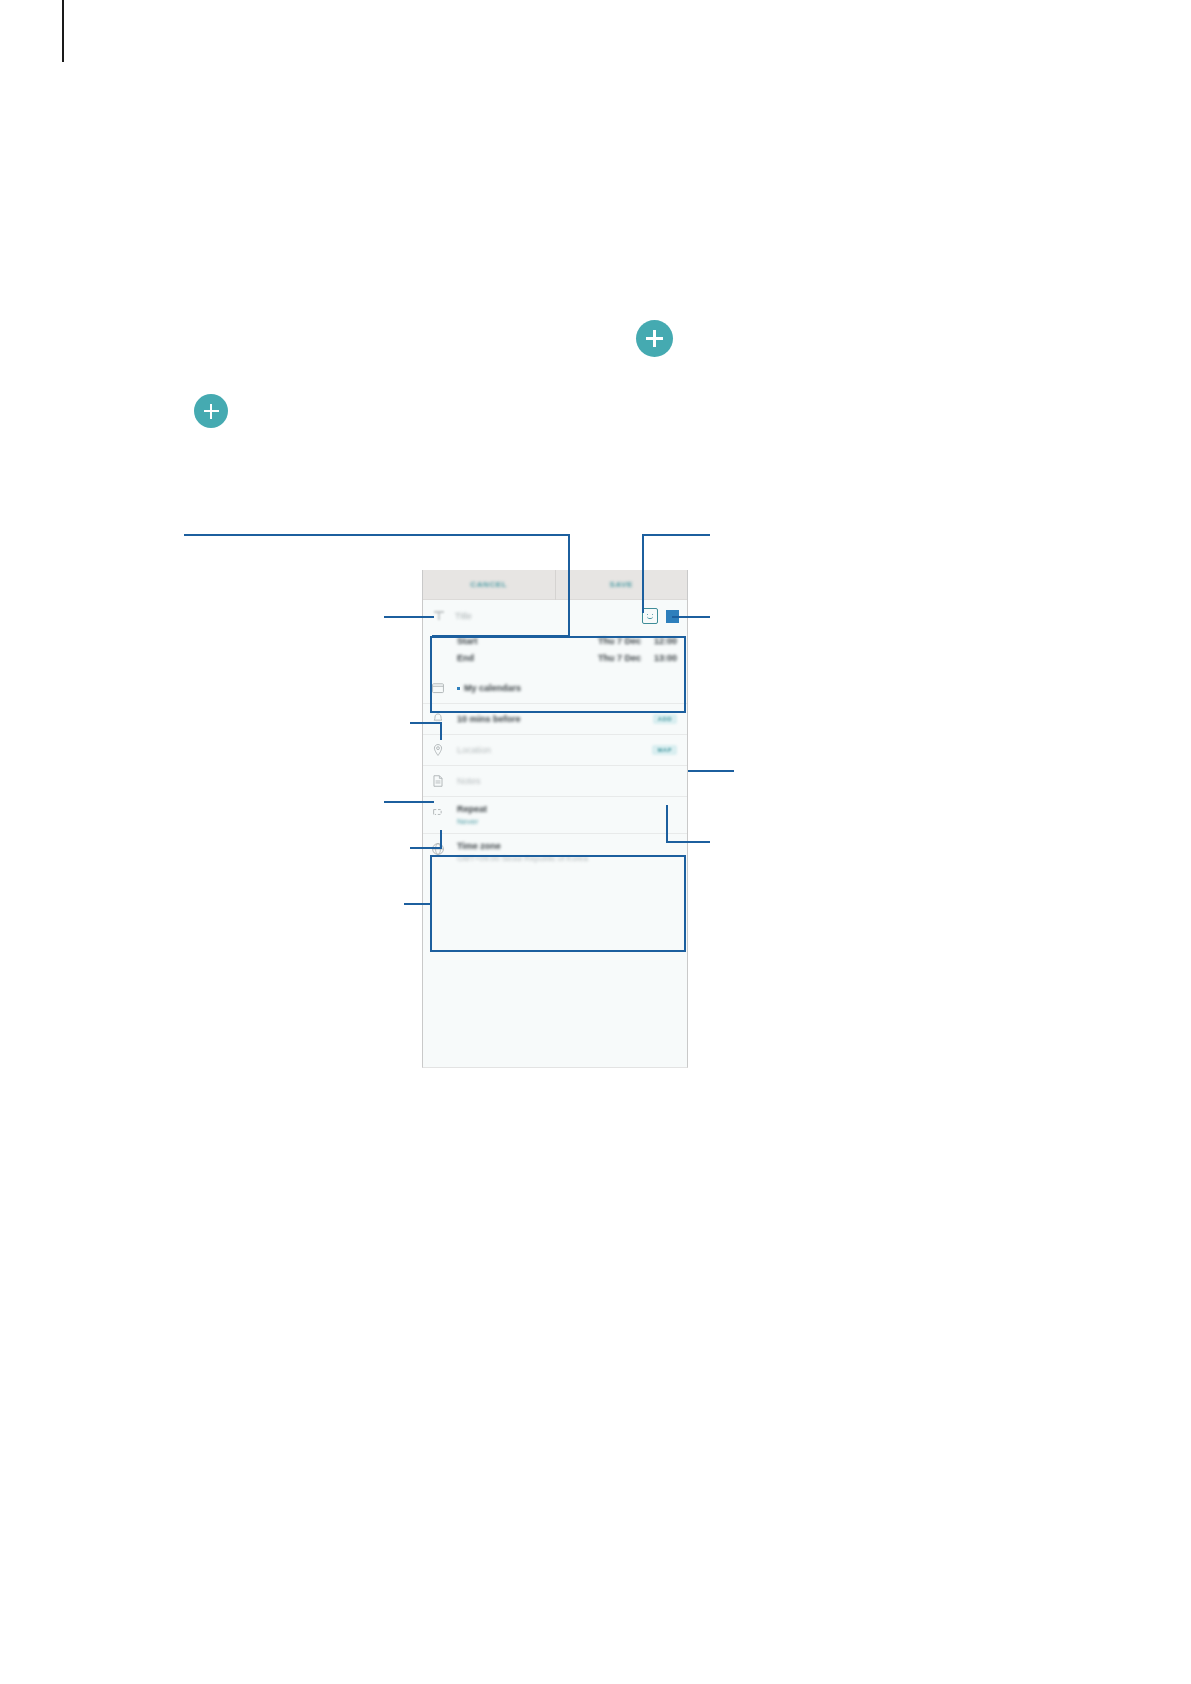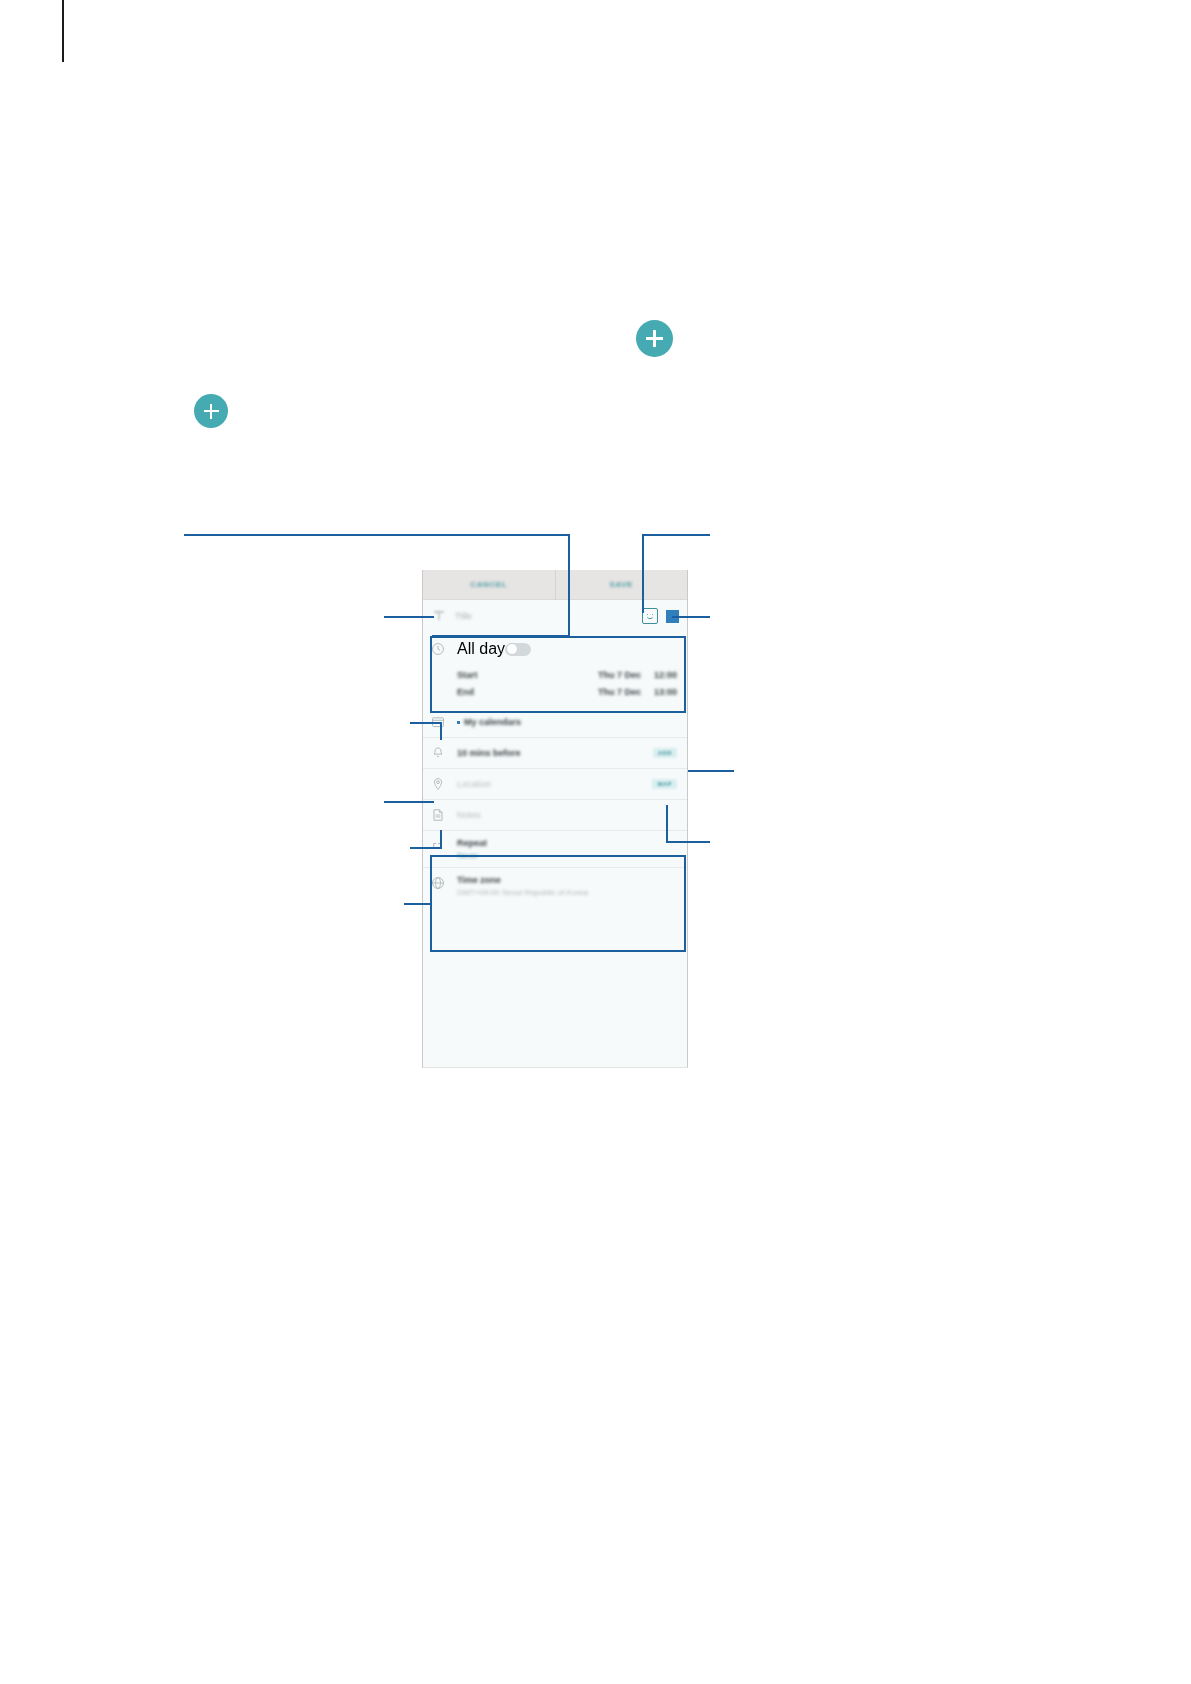--- a/index.html
+++ b/index.html
@@ -303,32 +303,20 @@
       <span class="face">
         <span class="eye l"></span>
         <span class="eye r"></span>
         <span class="mouth"></span>
       </span>
     </div>
     <div class="color-swatch"></div>
   </div>
 
   <div class="allday-block">
-    <div class="allday-row">
-      <span class="ic" style="width:14px;height:14px;margin-right:12px;opacity:.55">
-        <svg viewBox="0 0 16 16" width="14" height="14">
-            <circle cx="8" cy="8" r="6.2" fill="none" stroke="#6d7578" stroke-width="1"></circle>
-            <path d="M8 4.5V8l2.4 1.6" stroke="#6d7578" stroke-width="1" fill="none"></path>
-          </svg>
-      </span>
-      <div class="lbl">All day</div>
-      <div class="toggle">
-        <span class="knob"></span>
-      </div>
-    </div>
     <div class="time-row">
       <span class="tl">Start</span>
       <span class="td">Thu 7 Dec</span>
       <span class="tt">12:00</span>
     </div>
     <div class="time-row" style="margin-bottom:7px">
       <span class="tl">End</span>
       <span class="td">Thu 7 Dec</span>
       <span class="tt">13:00</span>
     </div>

